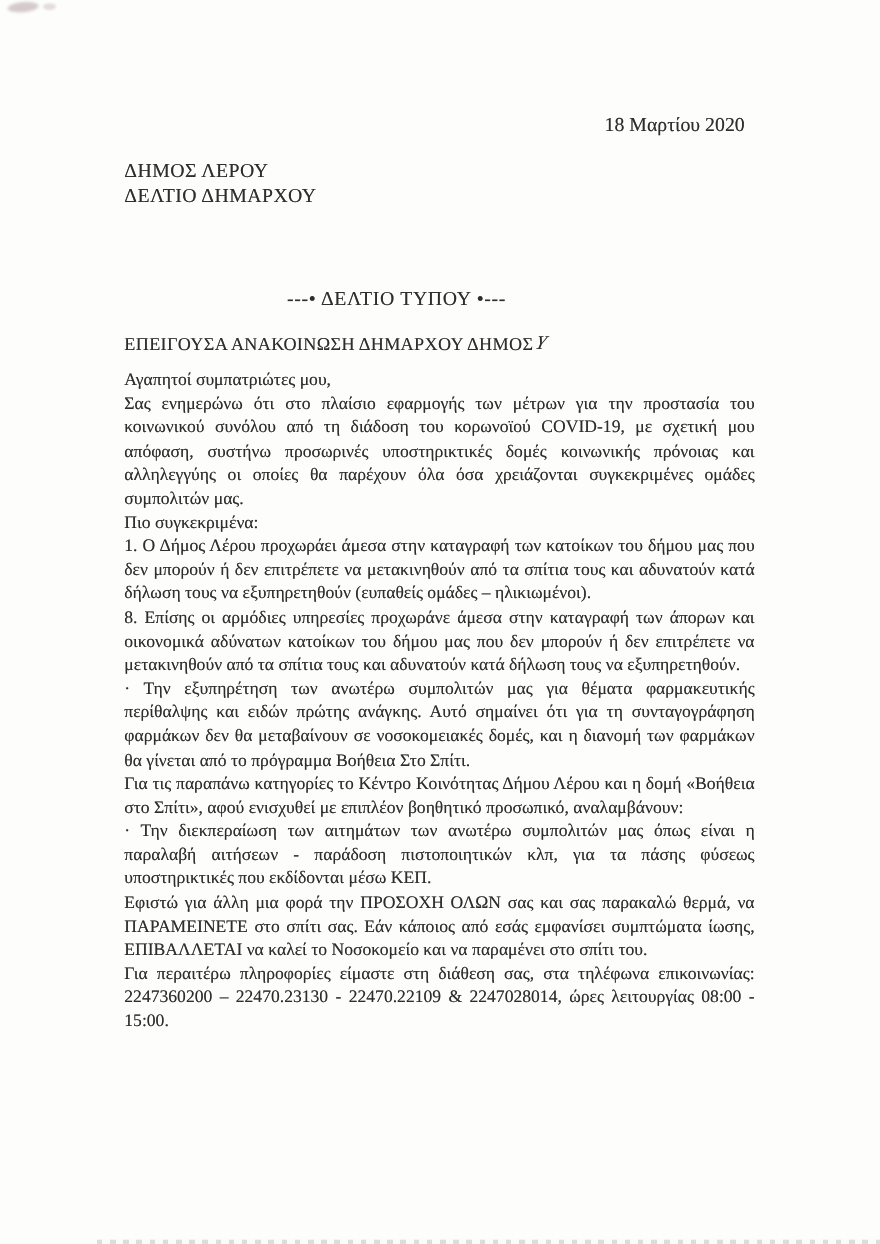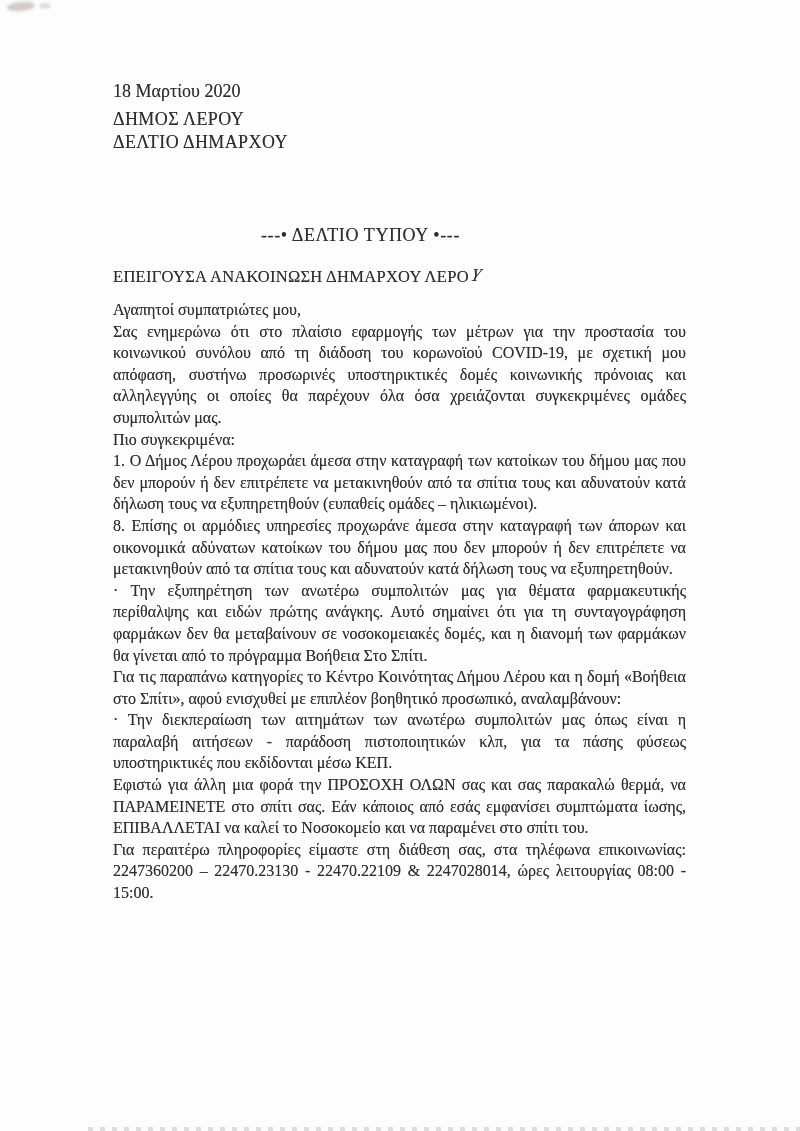--- a/index.html
+++ b/index.html
@@ -17,29 +17,29 @@
     color: #2e2e2e;
     text-shadow: 0 0 0.5px rgba(46,46,46,0.55);
   }
   .content {
     position: absolute;
     left: 113px;
     top: 0;
     width: 573px;
   }
   .date-line {
-    margin-top: 80px;
-    text-align: left;
+    margin-top: 102px;
+    text-align: right;
     padding-right: 9px;
     font-size: 18px;
     line-height: 22px;
     white-space: nowrap;
   }
   .sender-block {
-    margin-top: 6px;
+    margin-top: 20px;
     font-size: 18px;
     line-height: 23px;
     letter-spacing: 0.4px;
   }
   .press-title {
     margin-top: 70px;
     text-align: center;
     padding-right: 78px;
     font-size: 18px;
     line-height: 22px;
@@ -115,21 +115,21 @@
     <div class="date-line">18 Μαρτίου 2020</div>
 
     <div class="sender-block">
       <div>ΔΗΜΟΣ ΛΕΡΟΥ</div>
       <div>ΔΕΛΤΙΟ ΔΗΜΑΡΧΟΥ</div>
     </div>
 
     <div class="press-title">---• ΔΕΛΤΙΟ ΤΥΠΟΥ •---</div>
 
     <div class="subject-line">
-      <span>ΕΠΕΙΓΟΥΣΑ ΑΝΑΚΟΙΝΩΣΗ ΔΗΜΑΡΧΟΥ ΛΕΡΟ</span><span class="hand-letter">Υ</span>
+      <span>ΕΠΕΙΓΟΥΣΑ ΑΝΑΚΟΙΝΩΣΗ ΔΗΜΑΡΧΟΥ ΔΗΜΟΣ</span><span class="hand-letter">Υ</span>
     </div>
 
     <div class="body-text">
 
         <p class="para">Αγαπητοί συμπατριώτες μου,</p>
 
         <p class="para">Σας ενημερώνω ότι στο πλαίσιο εφαρμογής των μέτρων για την προστασία του κοινωνικού συνόλου από τη διάδοση του κορωνοϊού COVID-19, με σχετική μου απόφαση, συστήνω προσωρινές υποστηρικτικές δομές κοινωνικής πρόνοιας και αλληλεγγύης οι οποίες θα παρέχουν όλα όσα χρειάζονται συγκεκριμένες ομάδες συμπολιτών μας.</p>
 
         <p class="para">Πιο συγκεκριμένα:</p>
 

